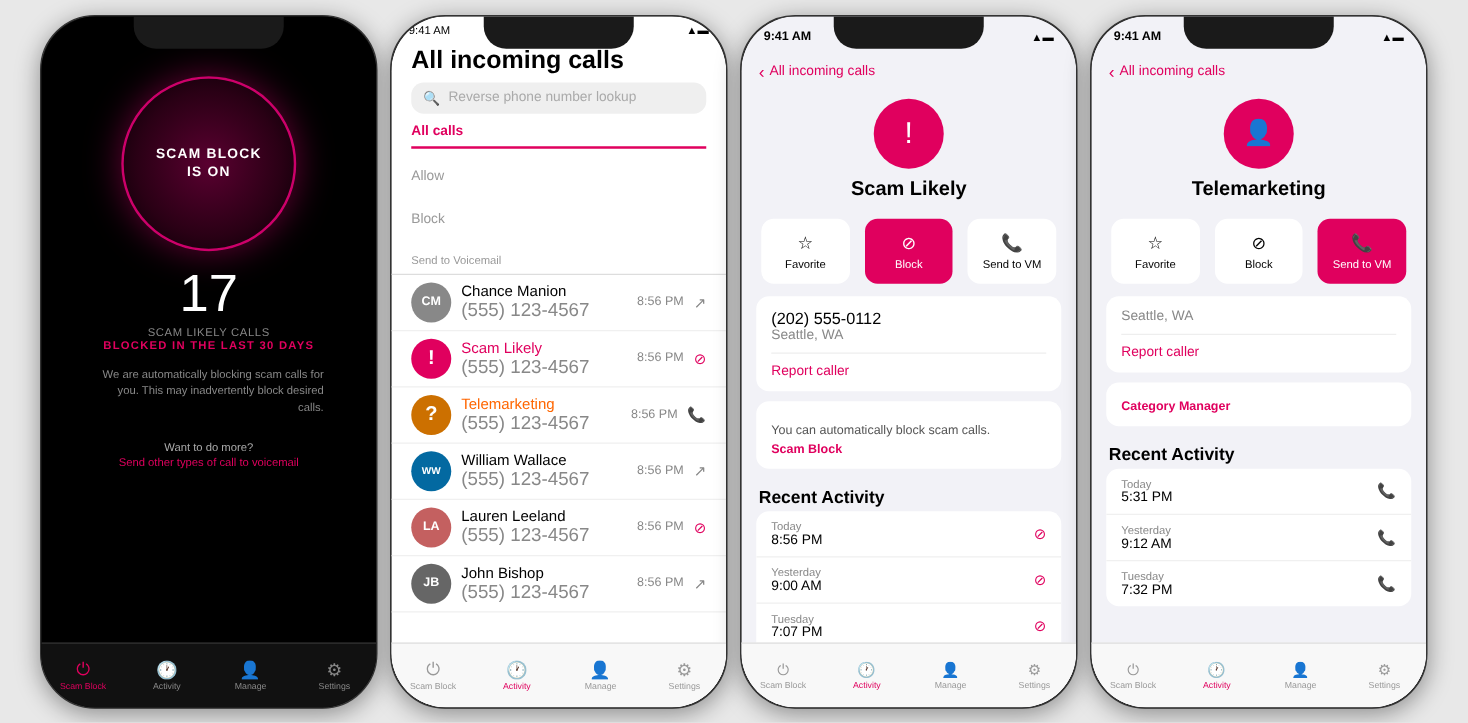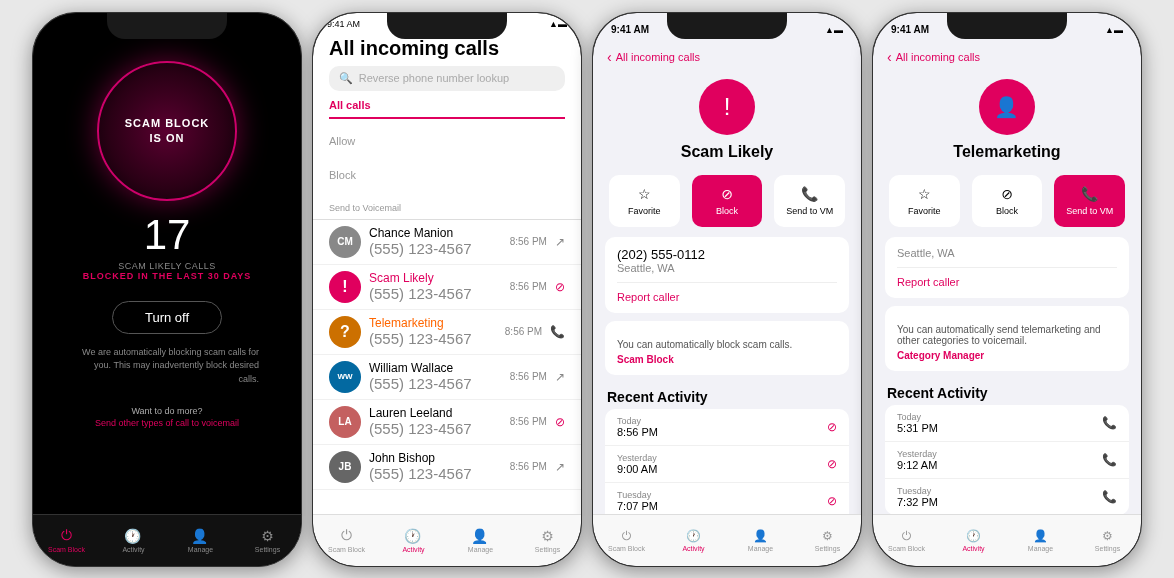--- a/index.html
+++ b/index.html
@@ -364,21 +364,20 @@
       </div>
       <div class="scam-circle">
         <div class="scam-circle-text">
           <div>SCAM BLOCK</div>
           <div>IS ON</div>
         </div>
       </div>
       <div class="big-number">17</div>
       <div class="blocked-label">SCAM LIKELY CALLS</div>
       <div class="blocked-days">BLOCKED IN THE LAST 30 DAYS</div>
-      <button class="turn-off-btn">Turn off</button>
       <div class="phone1-desc">We are automatically blocking scam calls for you.
 This may inadvertently block desired calls.</div>
       <div class="phone1-want">Want to do more?</div>
       <div class="phone1-link">Send other types of call to voicemail</div>
     </div>
     <div class="bottom-nav dark">
       <div class="nav-item active">
         <span class="nav-icon">⏻</span>
         <span class="nav-label">Scam Block</span>
       </div>
@@ -627,21 +626,20 @@
         <button class="action-btn active">
           <span class="action-btn-icon">📞</span>
           <span>Send to VM</span>
         </button>
       </div>
       <div class="detail-card">
         <div class="detail-loc">Seattle, WA</div>
         <div class="report-link">Report caller</div>
       </div>
       <div class="detail-card">
-        <div class="detail-desc">You can automatically send telemarketing and other categories to voicemail.</div>
         <div class="scam-link">Category Manager</div>
       </div>
       <div class="recent-header">Recent Activity</div>
       <div class="activity-card">
         <div class="activity-item">
           <div>
             <div class="activity-day">Today</div>
             <div class="activity-time">5:31 PM</div>
           </div>
           <span class="activity-icon gray">📞</span>

